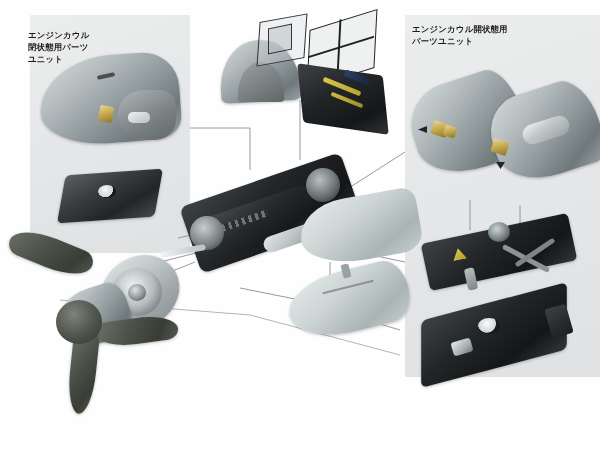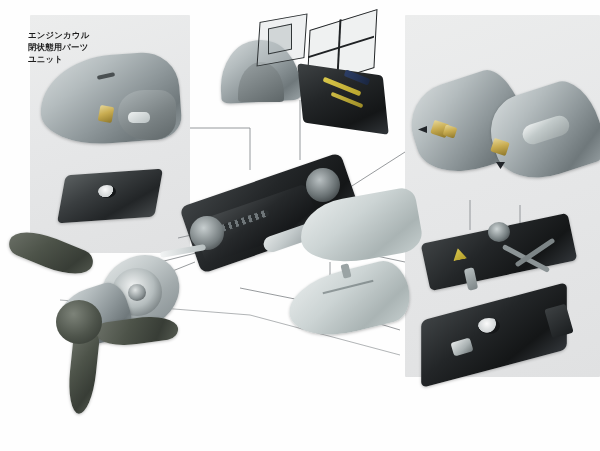--- a/index.html
+++ b/index.html
@@ -107,20 +107,22 @@
               transform:skewX(-14deg) rotate(-4deg);"></div>
   <div class="part" style="left:98px;top:185px;width:18px;height:13px;border-radius:50%;
               background:radial-gradient(circle at 40% 35%,#fafafa,#cfd3d4 55%,#15181a 58%,#121416 100%);"></div>
   <div class="part palegrey" style="left:55px;top:198px;width:110px;height:26px;border-radius:4px;
               transform:skewX(-14deg) rotate(-4deg);opacity:.9;z-index:-1;"></div>
 
   <div class="callout-label" style="left:28px;top:30px;width:130px;">エンジンカウル
 閉状態用パーツ
 ユニット</div>
 
+  <div class="callout-label" style="left:412px;top:24px;width:180px;">エンジンカウル開状態用
+パーツユニット</div>
 
   <div class="part metal sh" style="left:220px;top:40px;width:80px;height:62px;
               border-radius:48% 48% 12% 12% / 78% 78% 8% 8%;transform:rotate(-3deg);"></div>
   <div class="part" style="left:238px;top:62px;width:46px;height:40px;
               border-radius:50% 50% 10% 10% / 80% 80% 8% 8%;
               background:linear-gradient(150deg,#9aa2a4,#5e6668);"></div>
   <div class="part" style="left:258px;top:18px;width:46px;height:42px;border:1.4px solid #2a2e30;
               transform:skewY(-14deg) rotate(4deg);background:rgba(210,216,218,.35);"></div>
   <div class="part" style="left:268px;top:26px;width:22px;height:24px;border:1.2px solid #303537;
               transform:skewY(-12deg);background:rgba(180,188,190,.5);"></div>

